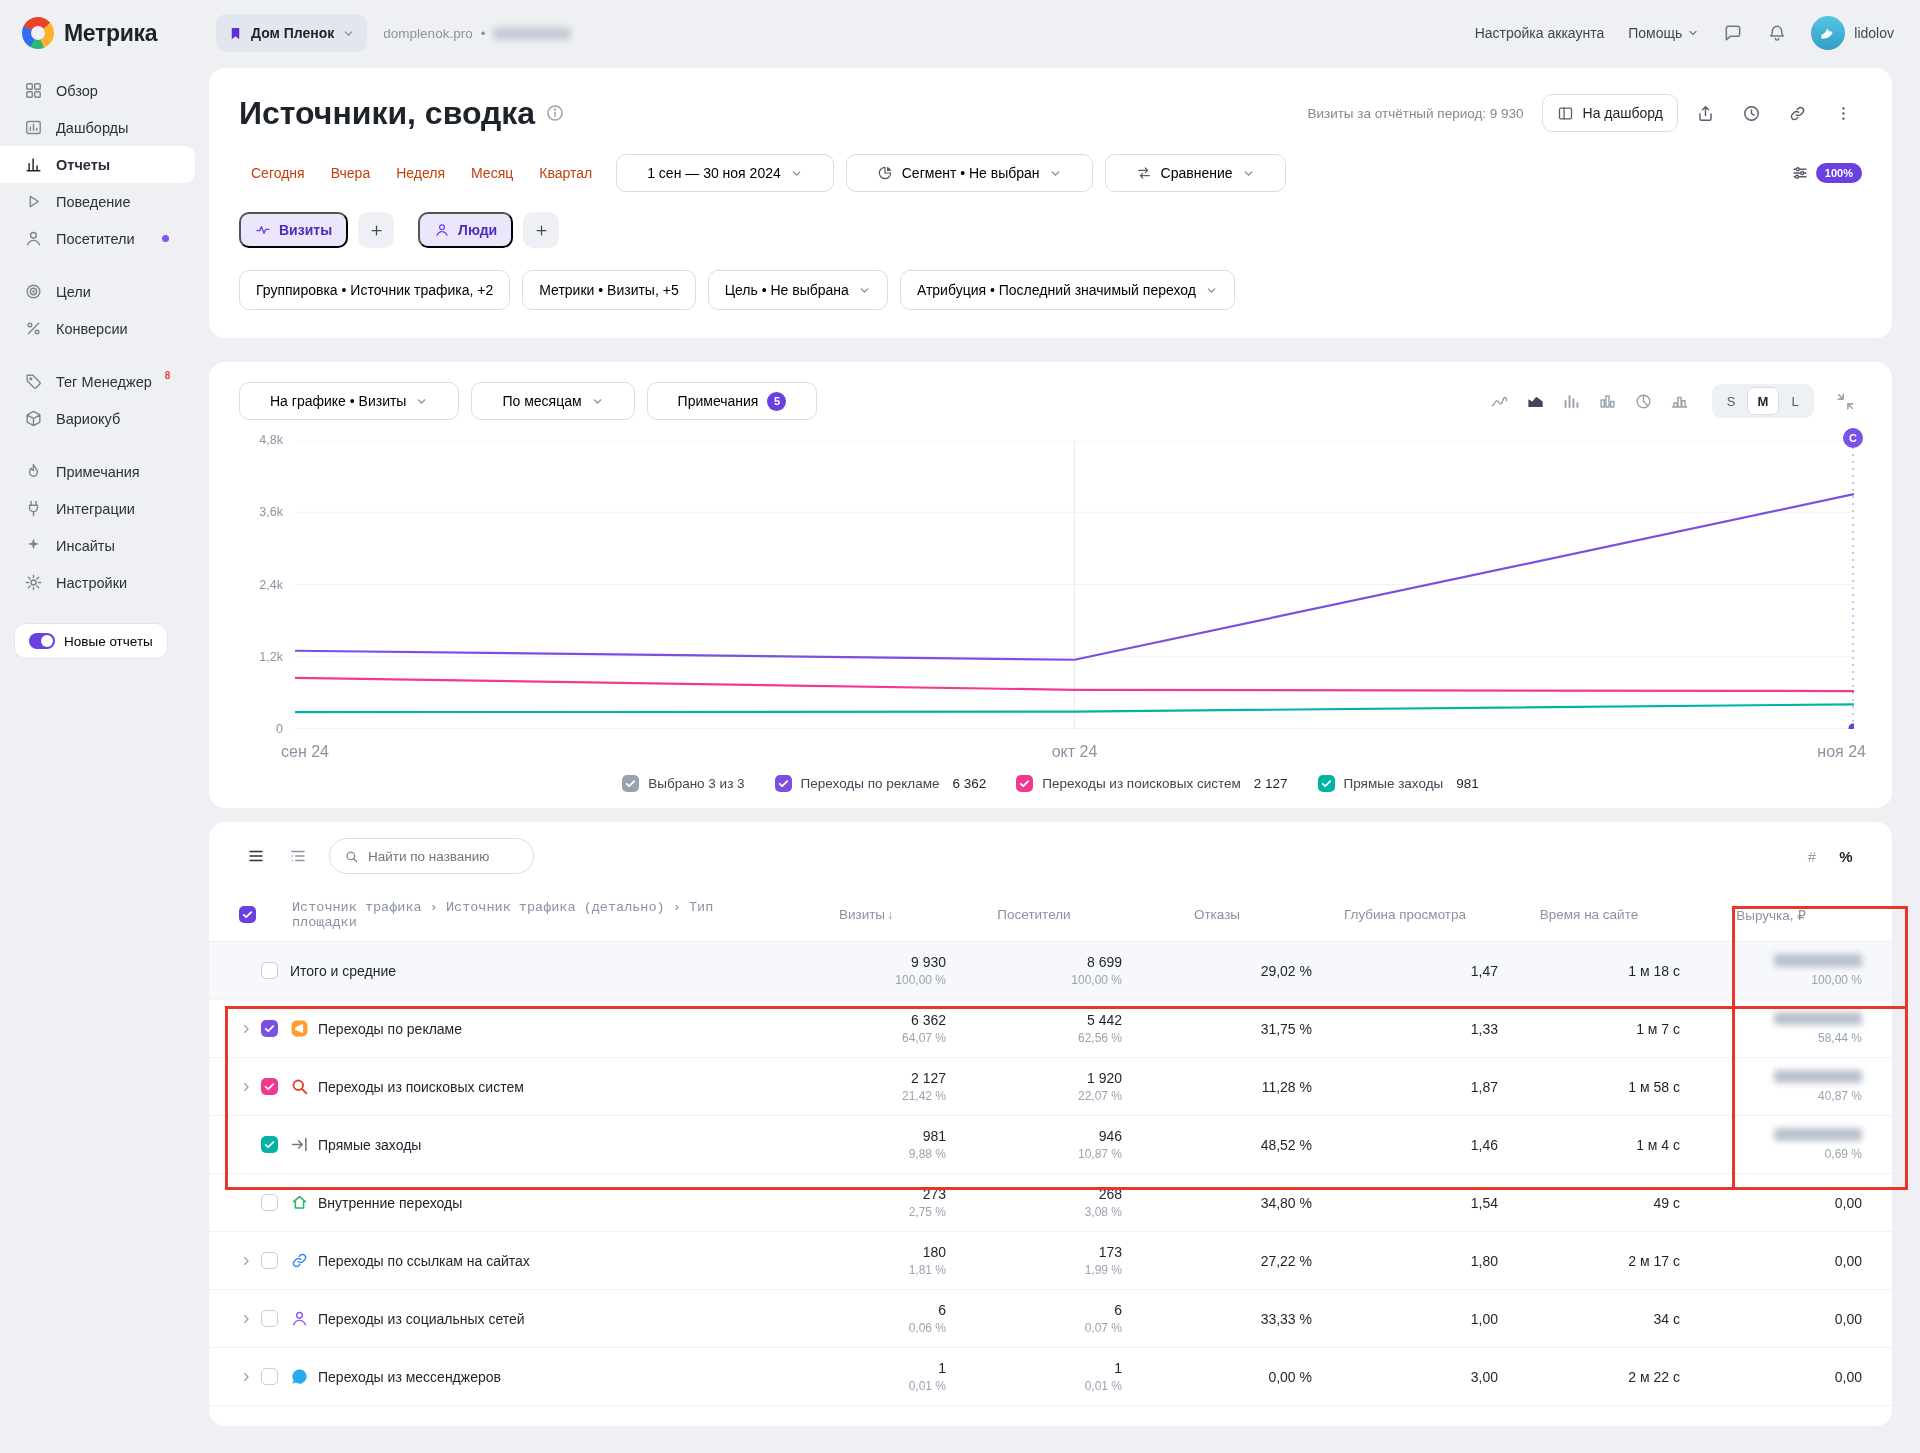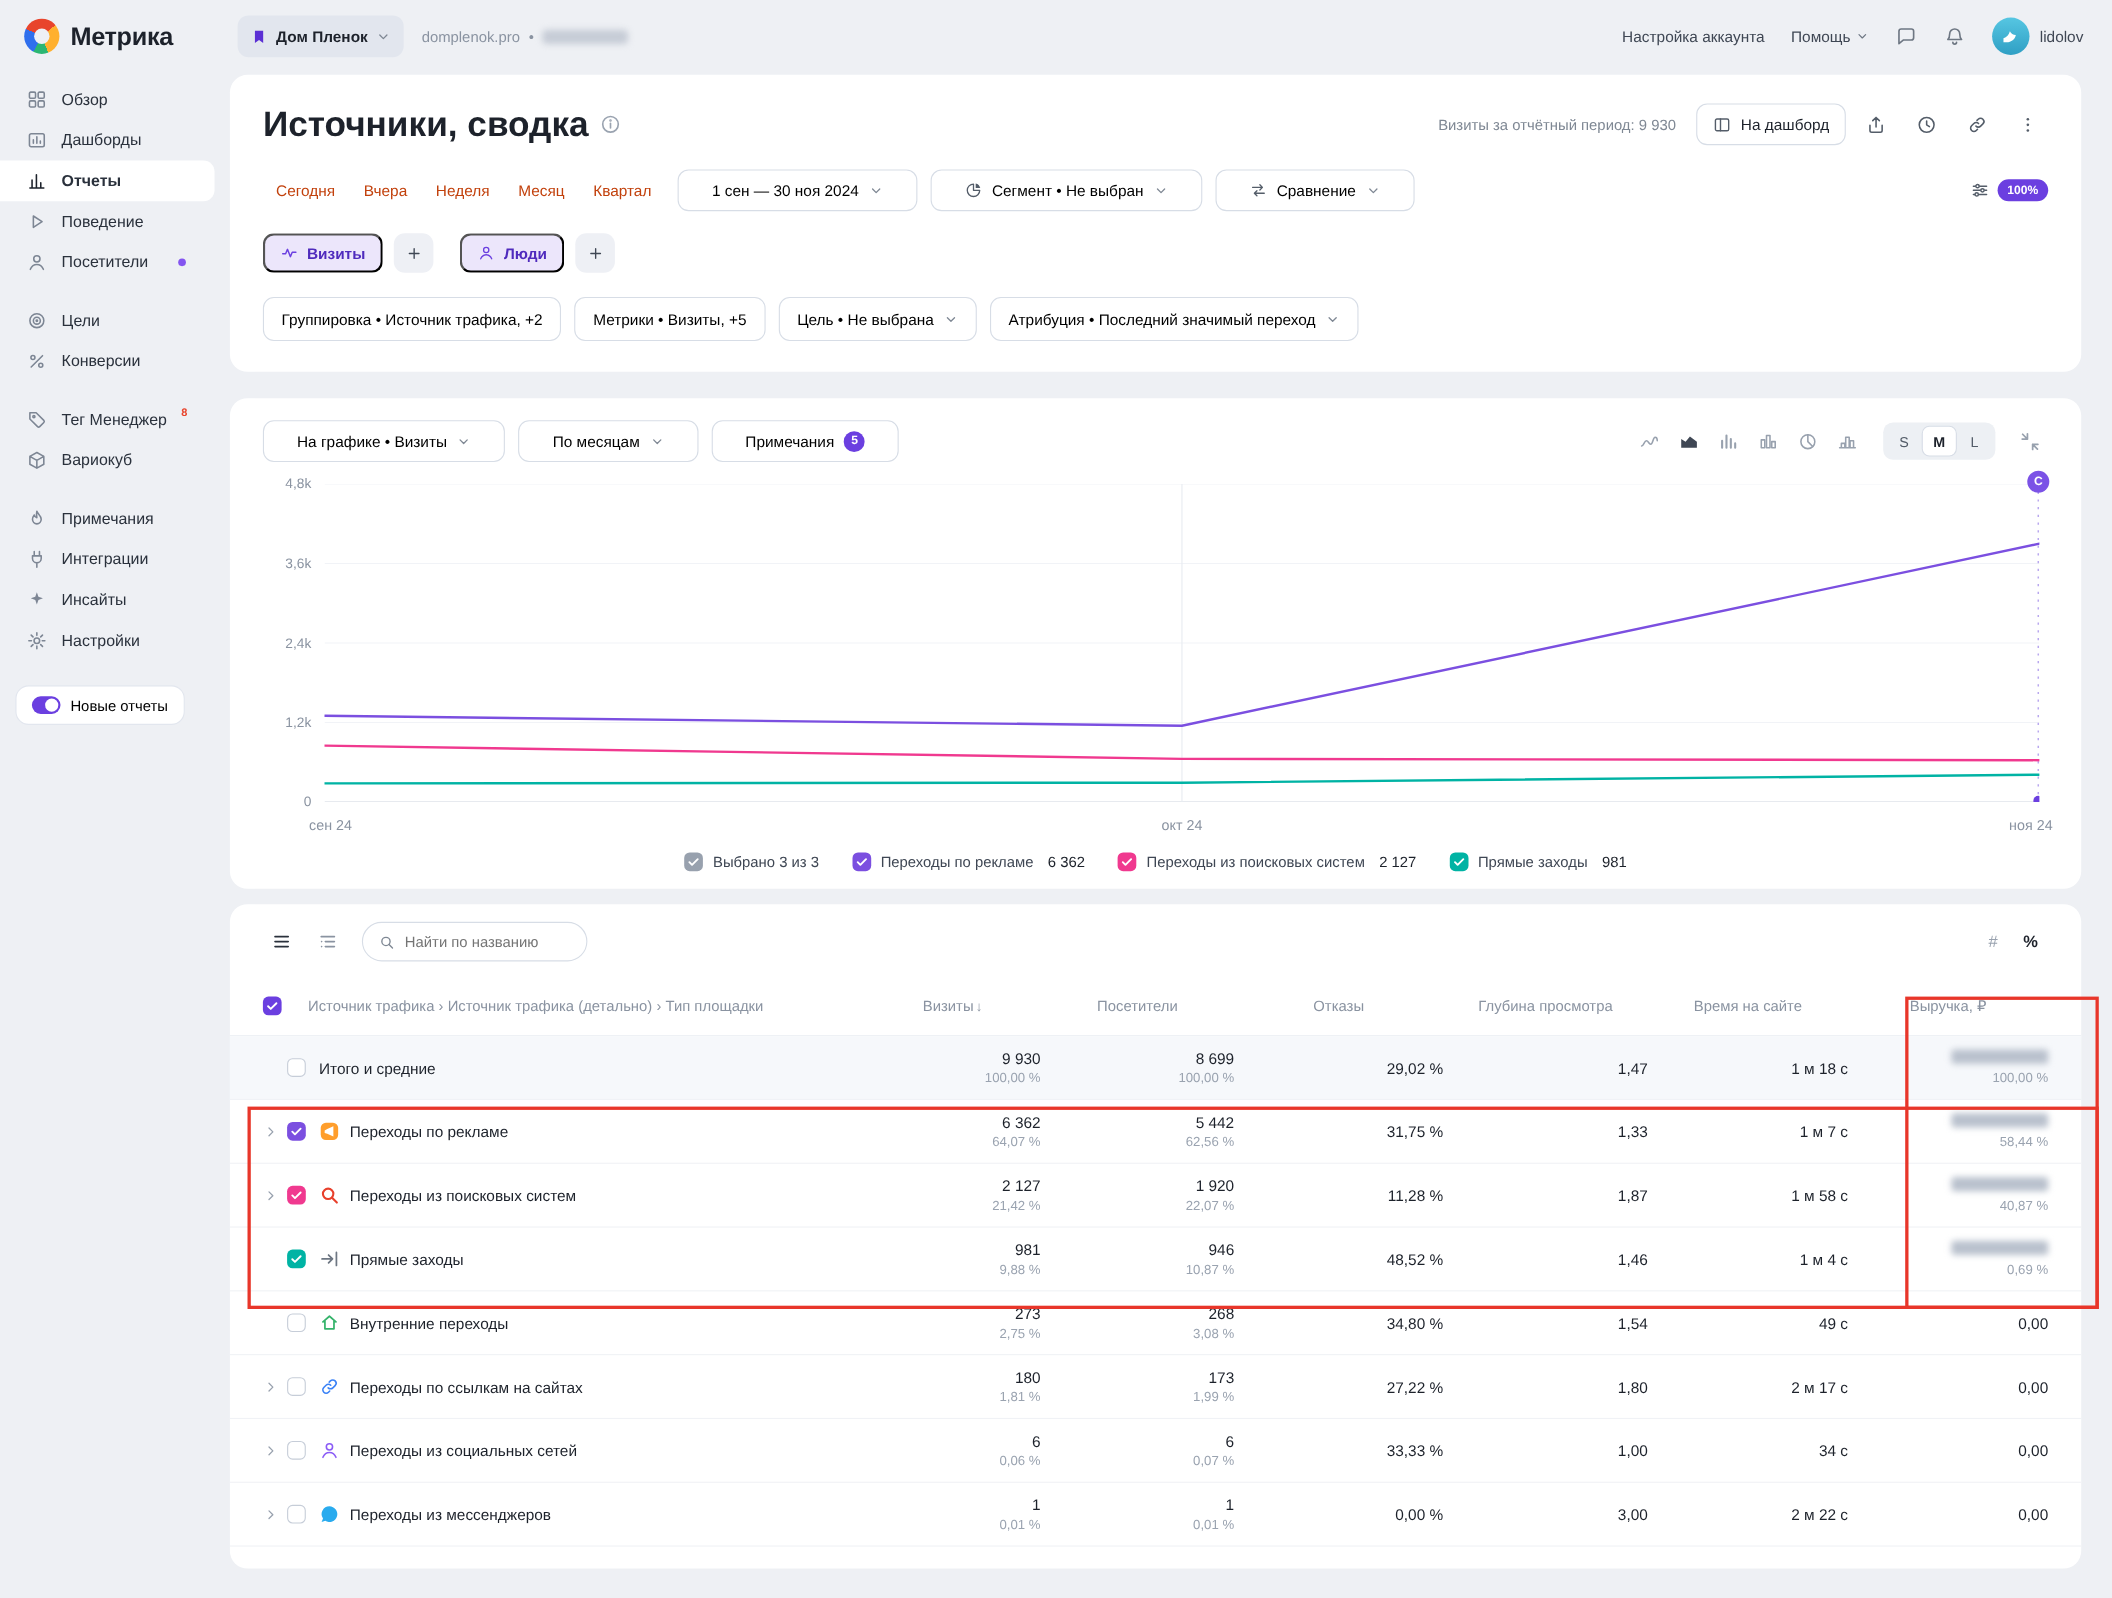--- a/index.html
+++ b/index.html
@@ -77,21 +77,21 @@
   .ctype.active{color:#3f4754;}
   .ctype .icon{width:19px;height:19px;}
   .sml{display:flex;background:#edf0f4;border-radius:9px;padding:3px;margin-left:12px;}
   .sml button{width:32px;height:28px;display:flex;align-items:center;justify-content:center;border-radius:7px;border:none;background:transparent;color:#545d69;font-size:13px;cursor:pointer;}
   .sml button.active{background:#fff;border:1px solid #d7dde6;font-weight:bold;color:#1d222b;}
   .collapse-btn{margin-left:10px;}
   .chart-wrap{position:relative;flex:1;margin-top:10px;}
   .plot{position:absolute;left:56px;right:8px;top:10px;bottom:34px;}
   .ylabels{position:absolute;left:0;top:10px;bottom:34px;width:44px;}
   .ylabels span{position:absolute;right:0;transform:translateY(-50%);font-size:12.5px;color:#8a93a1;}
-  .xlabels{position:absolute;left:56px;right:8px;bottom:2px;height:18px;font-size:13px;color:#8a93a1;}
+  .xlabels{position:absolute;left:56px;right:8px;bottom:2px;height:18px;font-size:16px;color:#8a93a1;}
   .xlabels span{position:absolute;}
   .c-marker{position:absolute;top:-2px;right:-1px;width:20px;height:20px;border-radius:50%;background:#7b52e6;color:#fff;font-size:11px;font-weight:bold;display:flex;align-items:center;justify-content:center;cursor:pointer;}
   .legend{display:flex;align-items:center;justify-content:center;gap:30px;margin-top:12px;font-size:13.5px;color:#3f4754;}
   .lg-item{display:flex;align-items:center;gap:9px;cursor:pointer;}
   .lg-cb{width:17px;height:17px;border-radius:5px;display:flex;align-items:center;justify-content:center;flex:none;}
   .lg-cb .icon{width:13px;height:13px;}
   .lg-val{color:#1d222b;margin-left:4px;}
   
   .card-table{margin-top:14px;padding:16px 0 20px;}
   .table-toolbar{display:flex;align-items:center;gap:8px;padding:0 30px 14px;}
@@ -100,21 +100,21 @@
   .view-btn .icon{width:18px;height:18px;}
   .search-pill{display:flex;align-items:center;gap:9px;border:1px solid #d7dde6;border-radius:18px;height:36px;padding:0 14px;width:205px;margin-left:6px;}
   .search-pill .icon{width:15px;height:15px;color:#7f8894;}
   .search-pill input{border:none;outline:none;background:transparent;font-size:13.5px;width:100%;color:#1d222b;font-family:inherit;}
   .fmt{margin-left:auto;display:flex;gap:2px;}
   .fmt button{width:32px;height:32px;border-radius:8px;border:none;background:transparent;color:#98a1ae;font-size:15px;cursor:pointer;}
   .fmt button.active{color:#1d222b;font-weight:bold;}
   .t-head,.t-row{display:grid;grid-template-columns:1fr 160px 176px 190px 186px 182px 182px;align-items:center;padding:0 30px;}
   .t-head{height:54px;color:#8a93a1;font-size:13.5px;border-bottom:1px solid #edf0f4;}
   .t-head .num{text-align:center;}
-  .dim{display:flex;align-items:center;gap:12px;min-width:0;}
+  .dim{display:flex;align-items:center;gap:24px;min-width:0;font-family:Liberation Mono, monospace;}
   .cb{width:17px;height:17px;border:1.5px solid #c6cdd8;border-radius:5px;background:#fff;display:flex;align-items:center;justify-content:center;flex:none;cursor:pointer;}
   .cb.on{border:none;}
   .cb .icon{width:13px;height:13px;}
   .t-row{height:58px;border-bottom:1px solid #f0f2f6;cursor:pointer;}
   .t-row.total{background:#f6f8fb;}
   .label-cell{display:flex;align-items:center;min-width:0;}
   .exp{width:22px;display:flex;align-items:center;color:#98a1ae;flex:none;}
   .exp .icon{width:14px;height:14px;}
   .cb{margin-right:12px;}
   .ricon{width:19px;height:19px;margin-right:9px;flex:none;display:inline-flex;}

